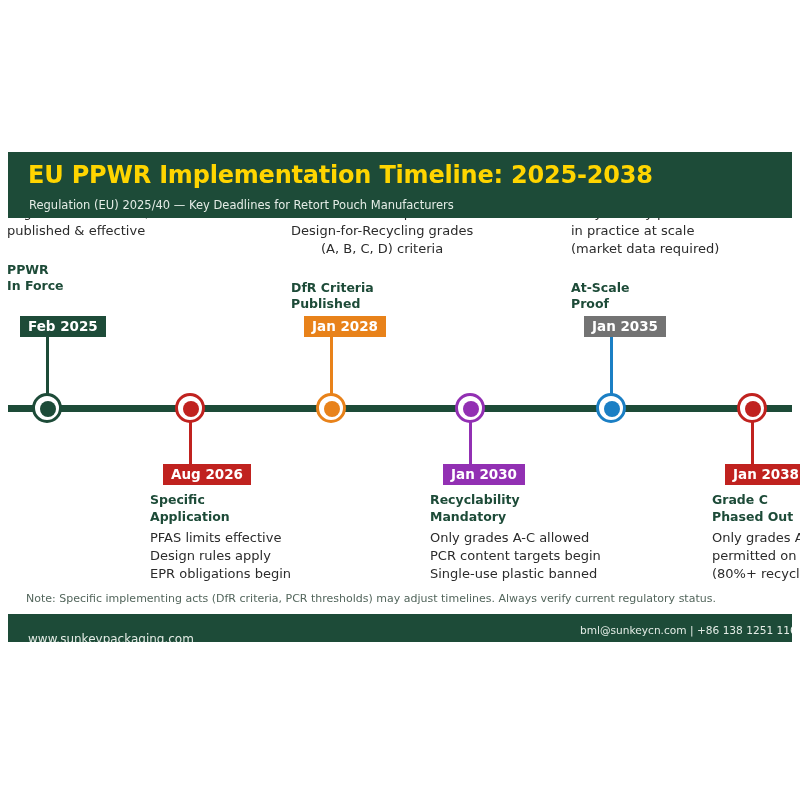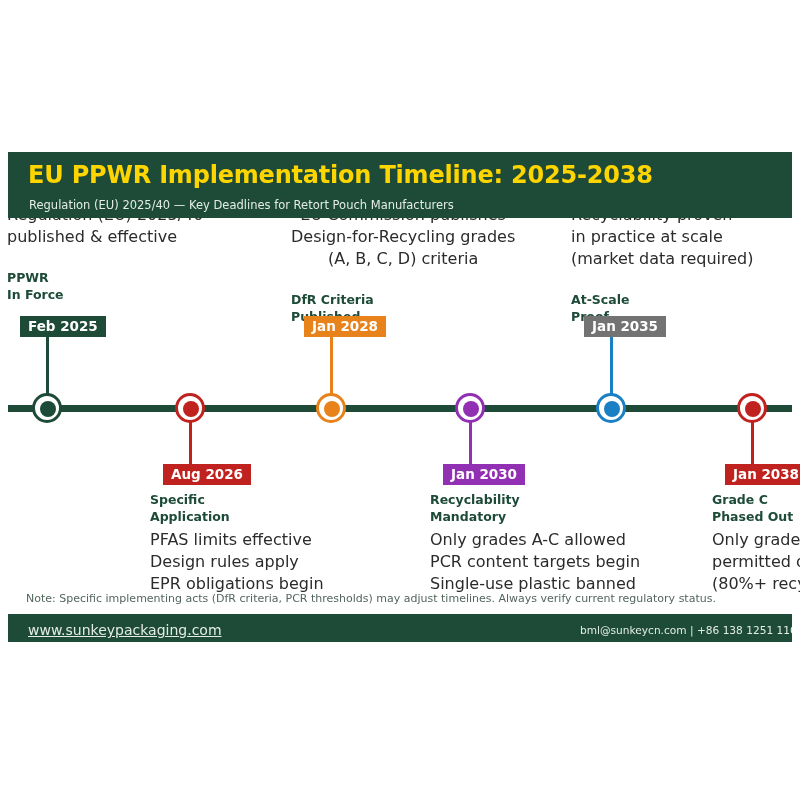--- a/index.html
+++ b/index.html
@@ -98,21 +98,21 @@
     white-space:nowrap;
   }
   .label .ttl{
     font-size:12.5px;
     font-weight:bold;
     color:#1d4b38;
     line-height:1.32;
   }
   .label .dsc{
     margin-top:4px;
-    font-size:16px;
+    font-size:13px;
     color:#2b2b2b;
     line-height:1.38;
   }
   .label.above .dsc{ color:#2b2b2b; }
 
   
   .note{
     position:absolute;
     left:26px;top:440px;
     font-size:11px;
@@ -124,22 +124,22 @@
   
   .footer{
     position:absolute;
     left:8px;top:462px;
     width:784px;height:34px;
     background:#1d4b38;
     z-index:20;
     overflow:hidden;
   }
   .footer .web{
-    position:absolute;left:20px;top:8px;
-    font-size:14px;color:#e4ece6;white-space:nowrap;text-decoration:underline;
+    position:absolute;left:20px;top:18px;
+    font-size:12px;color:#e4ece6;white-space:nowrap;text-decoration:underline;
   }
   .footer .contact{
     position:absolute;left:572px;top:10px;
     font-size:10.6px;color:#e4ece6;white-space:nowrap;
   }
 </style>
 </head>
 <body>
 
 <div id="canvas">

